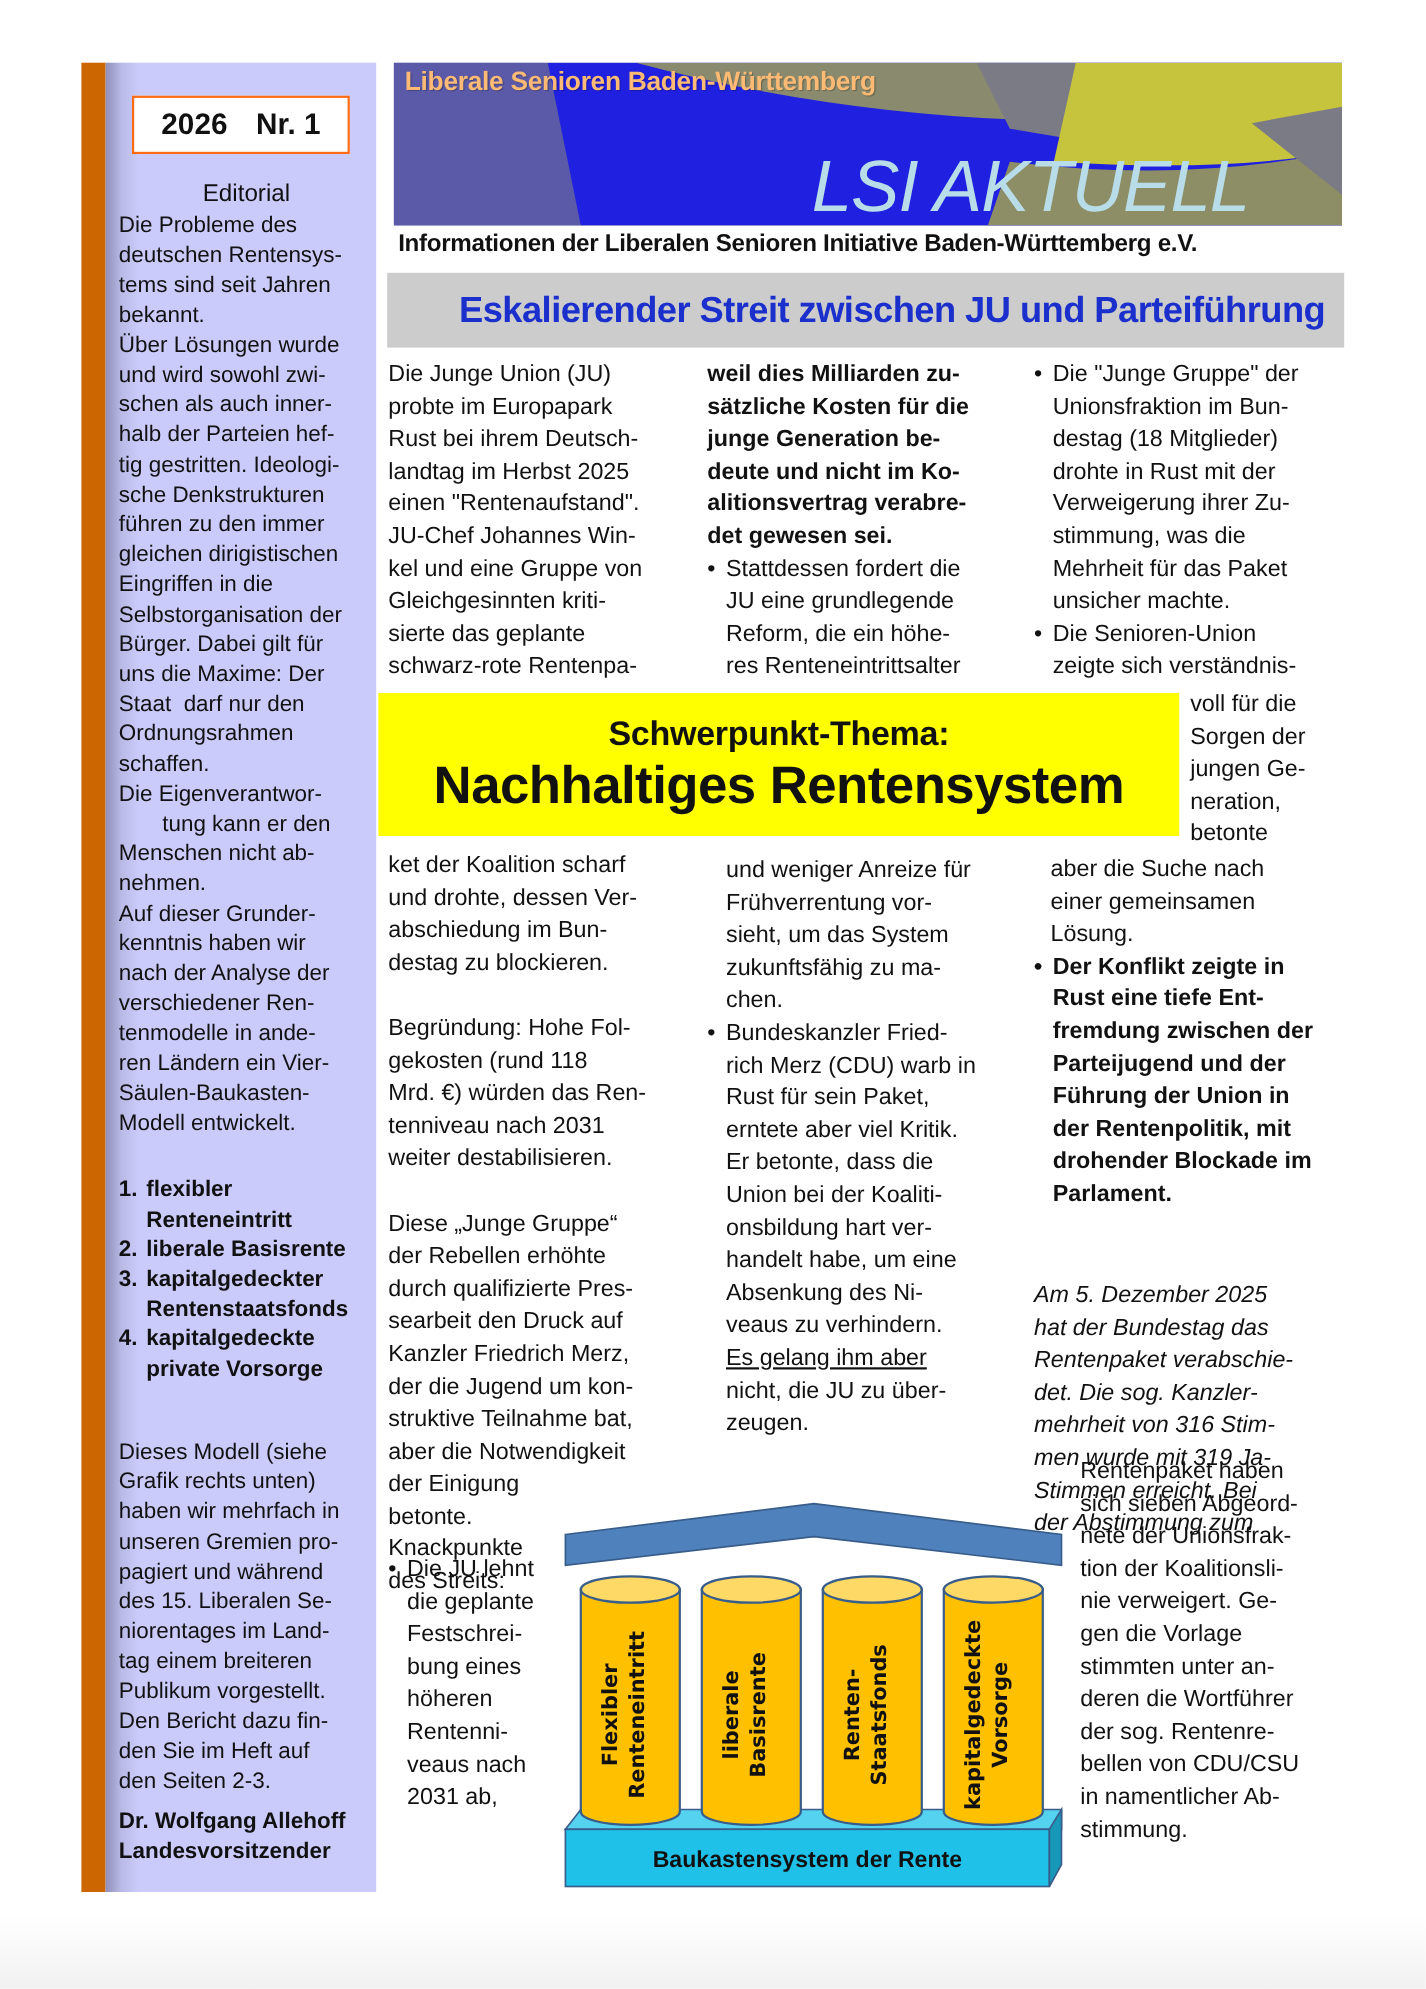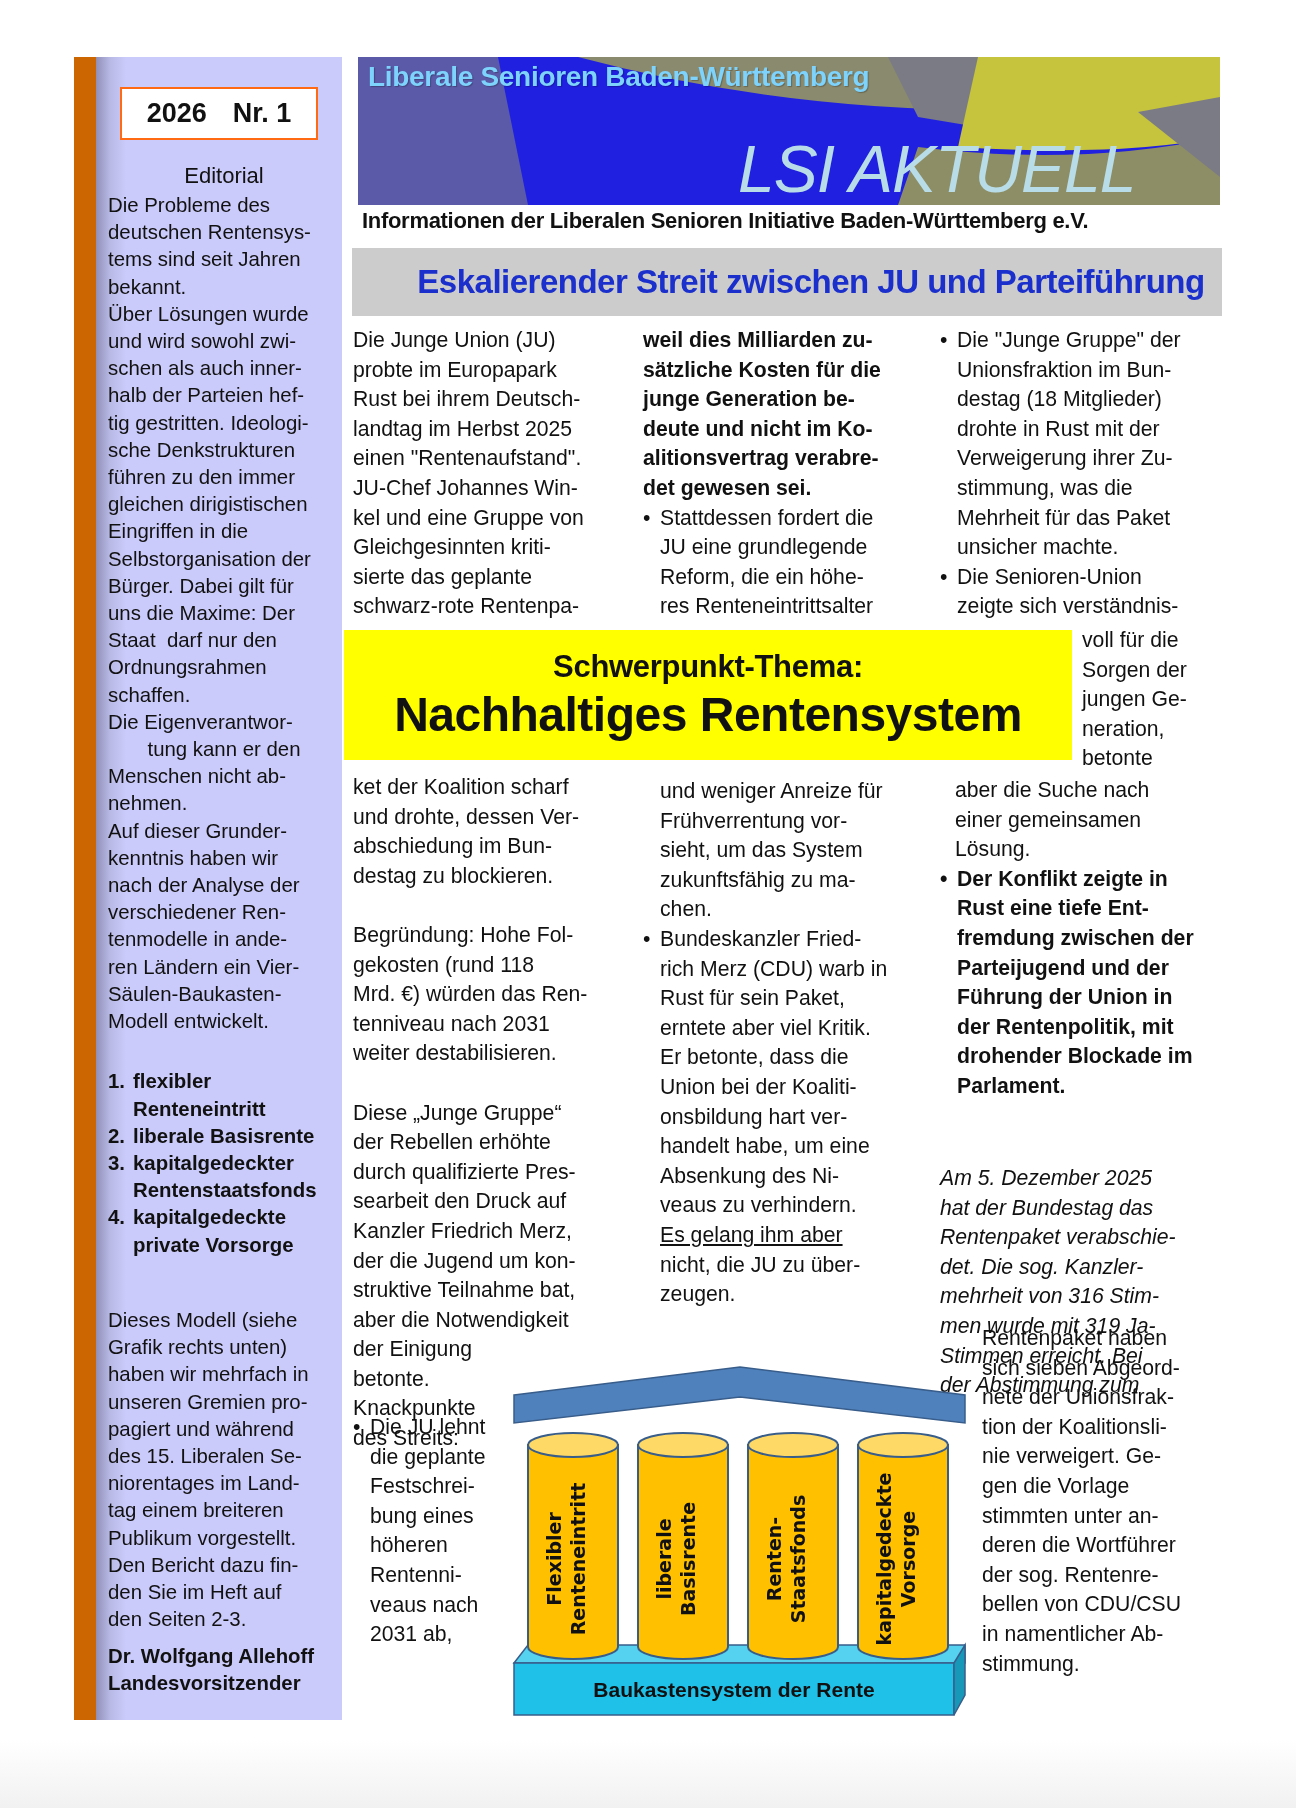--- a/index.html
+++ b/index.html
@@ -20,21 +20,21 @@
   #editorial-title { left:108px; top:163px; width:232px; text-align:center; font-size:22px; }
   #editorial-body { top:192px; }
   .side-list { left:108px; width:232px; font-size:20.4px; line-height:27.2px; margin:0; padding:0; list-style:none; }
   .side-list li { display:flex; }
   .side-list .num { width:25px; flex:none; }
   #editorial-after { top:1307px; }
   #signature { top:1643px; font-weight:bold; }
   
   #banner { left:358px; top:57px; width:862px; height:148px; overflow:hidden; background:#5a5aa8; }
   #banner svg { position:absolute; left:0; top:0; }
-  #banner-org { left:10px; top:4px; font-size:28px; font-weight:bold; color:#7dd3fc; letter-spacing:-0.3px;
+  #banner-org { left:10px; top:4px; font-size:24px; font-weight:bold; color:#fdba74; letter-spacing:-0.3px;
     text-shadow:1px 1px 1px rgba(0,0,0,0.25); white-space:nowrap; }
   #banner-title { left:380px; top:74px; font-size:66px; font-style:italic; color:#b8dde8; white-space:nowrap; letter-spacing:-1px; }
   #subtitle { left:362px; top:208px; font-size:22px; font-weight:bold; letter-spacing:-0.3px; white-space:nowrap; }
   #headline-bar { left:352px; top:248px; width:870px; height:68px; background:#cccccc;
     display:flex; align-items:center; justify-content:center; }
   #headline { font-size:33px; font-weight:bold; color:#1a2fcc; letter-spacing:-0.5px;margin-left:48px; }
   
   .col { font-size:21.2px; line-height:29.6px; color:#111; }
   .bold { font-weight:bold; }
   .bullet { position:relative; padding-left:17px; }

